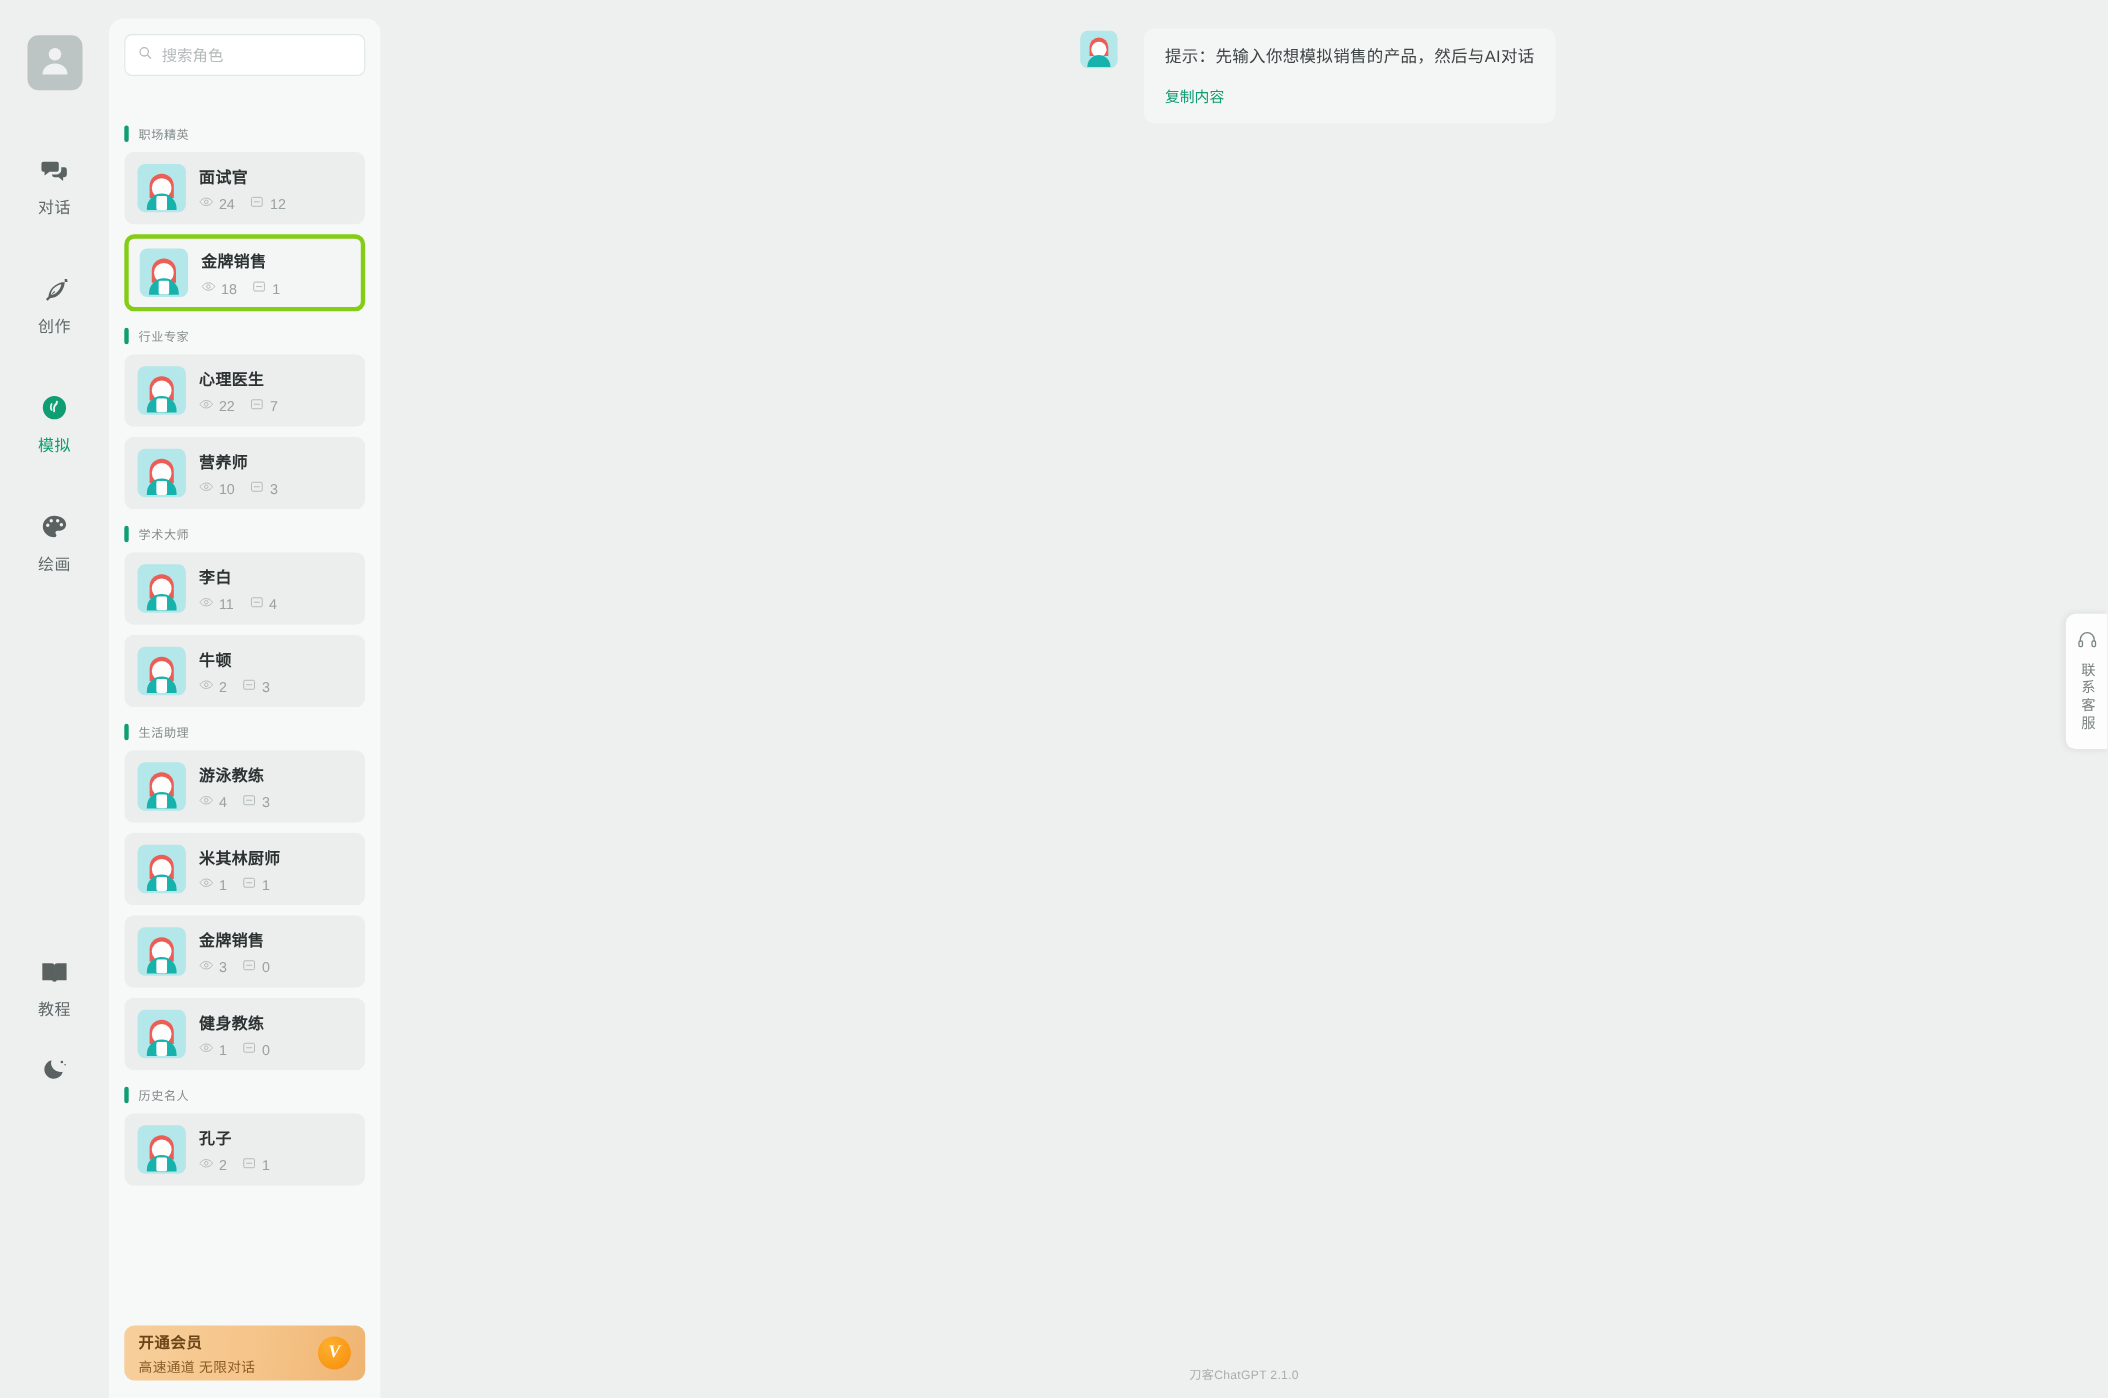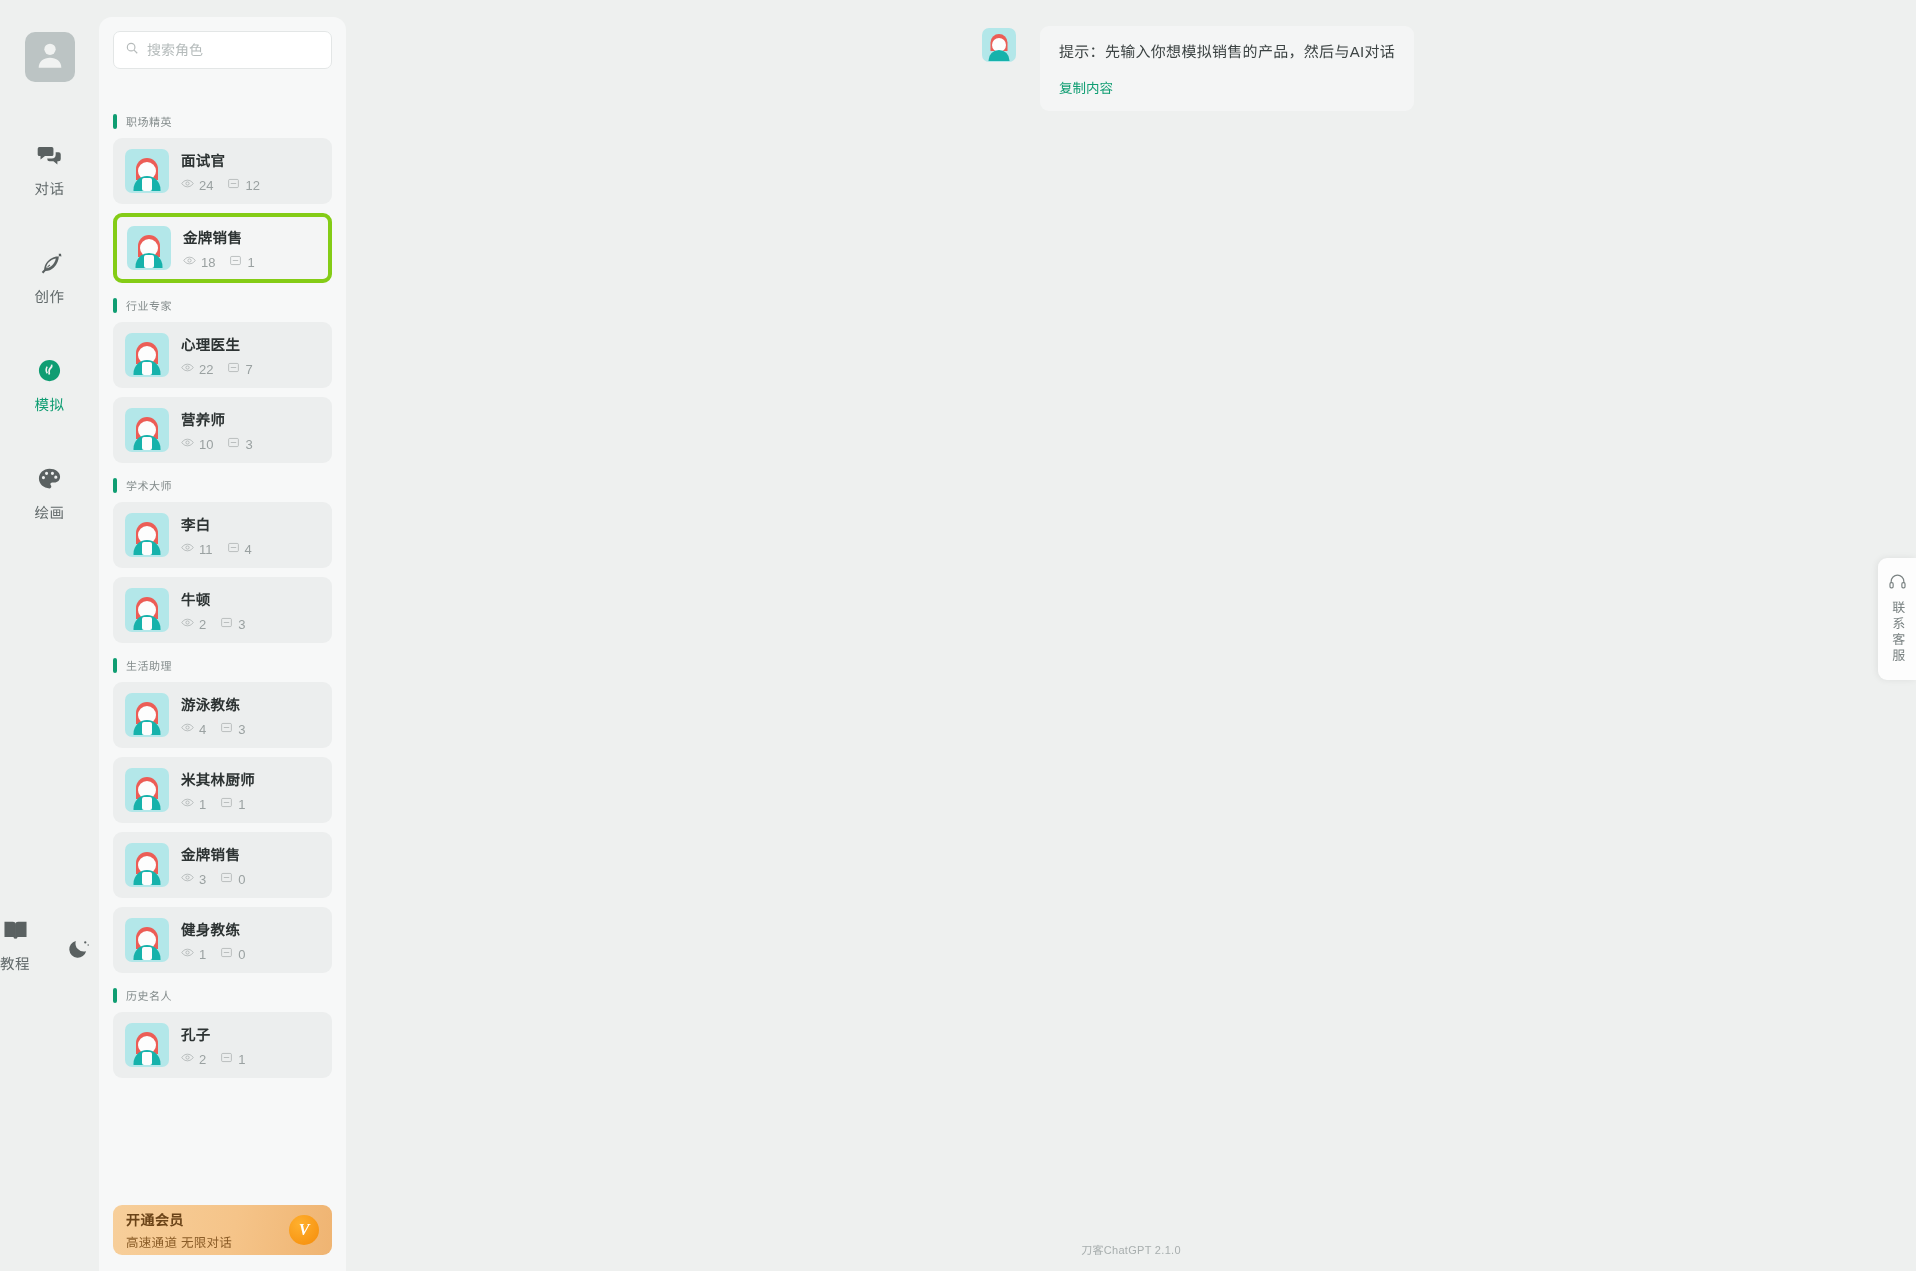--- a/index.html
+++ b/index.html
@@ -52,21 +52,21 @@
     margin-top: 7px;
     letter-spacing: .5px;
   }
   .nav-item.active .nav-ico svg { fill: #0f9d72; }
   .nav-item.active .nav-label { color: #0f9d72; }
 
   .nav-bottom {
     position: absolute;
     bottom: 22px;
     left: 0; right: 0;
-    display: flex; align-items: center; justify-content: space-between;
+    display: flex; flex-direction: column; align-items: center; justify-content: space-between;
   }
   .nav-bottom .nav-item { margin-bottom: 10px; }
   .nav-moon { cursor: pointer; padding: 8px; }
   .nav-moon svg { width: 25px; height: 25px; fill: #5a6161; }
 
   
   .role-panel {
     width: 247px;
     flex: 0 0 247px;
     margin-top: 17px;

